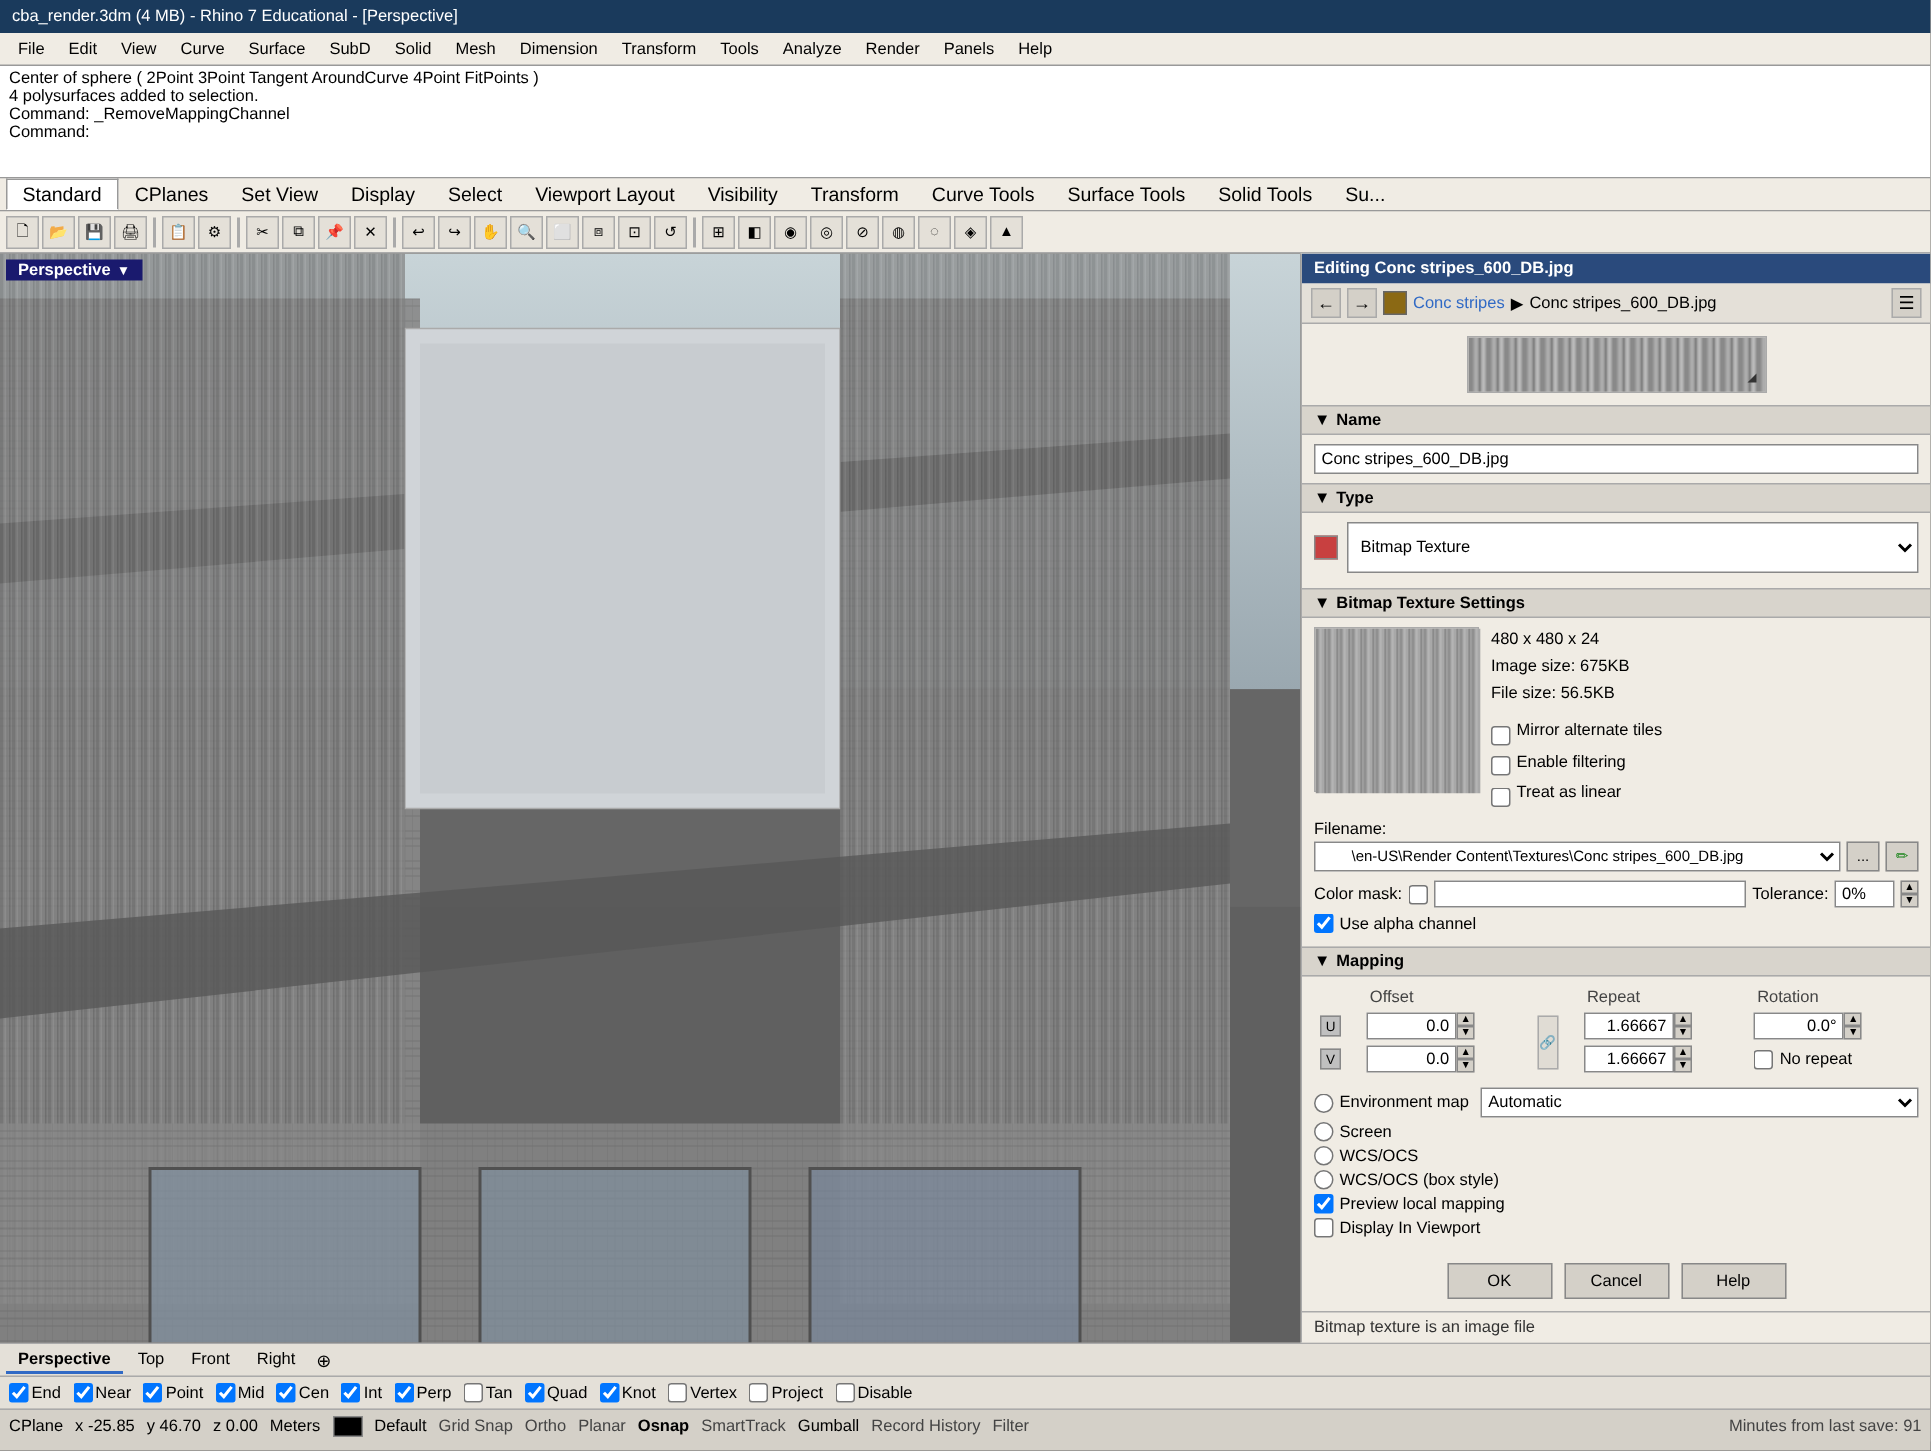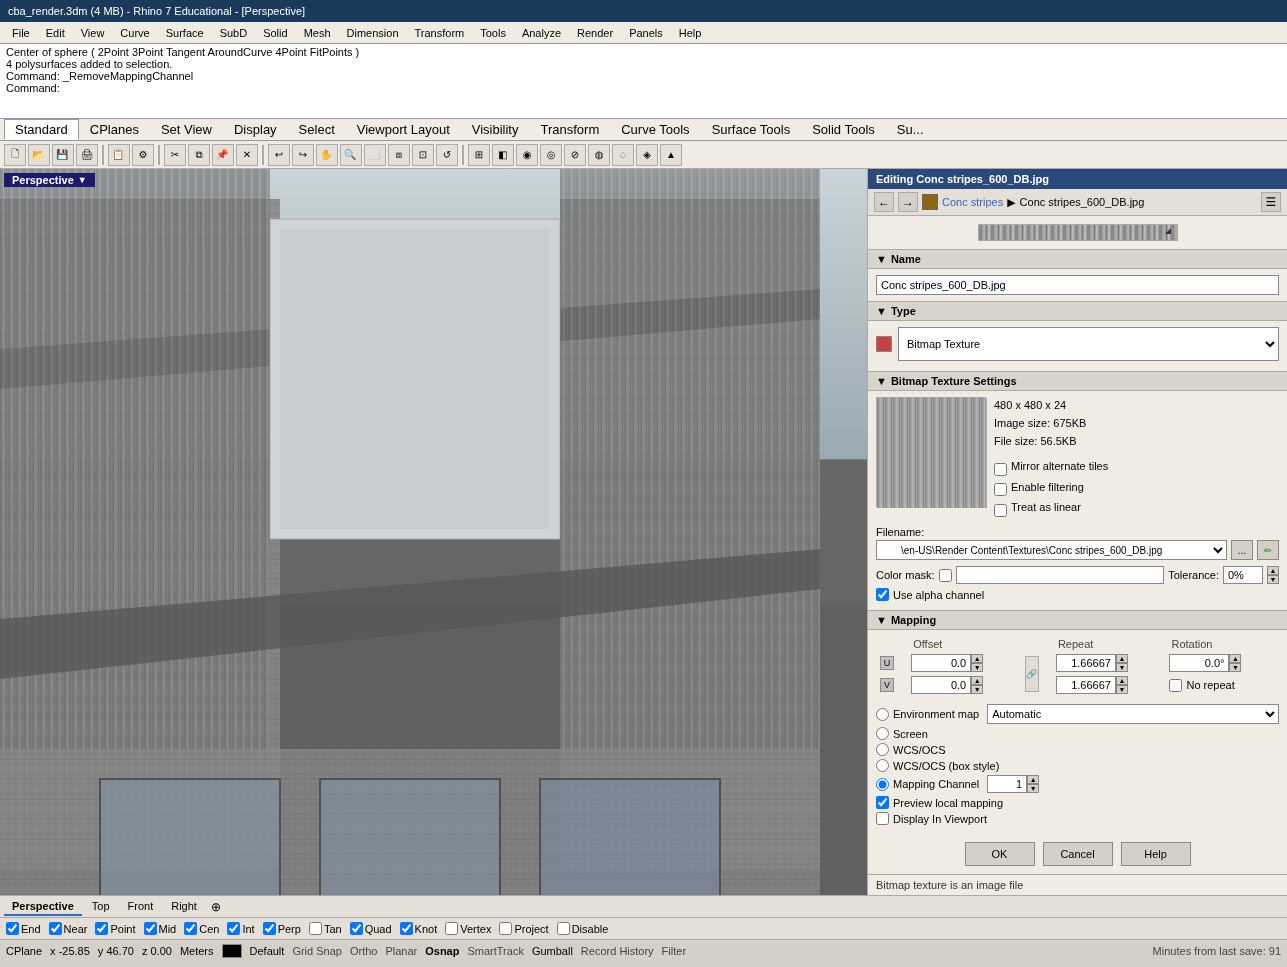--- a/index.html
+++ b/index.html
@@ -816,31 +816,20 @@
           <span>Screen</span>
         </div>
         <div class="radio-row">
           <input type="radio" name="mapping-type" style="">
           <span>WCS/OCS</span>
         </div>
         <div class="radio-row">
           <input type="radio" name="mapping-type" style="">
           <span>WCS/OCS (box style)</span>
         </div>
-        <div class="radio-row">
-          <input type="radio" name="mapping-type" checked="" style="">
-          <span>Mapping Channel</span>
-          <div style="display:flex;align-items:center;margin-left:4px;">
-            <input type="text" class="num-input" style="width: 40px;" value="1">
-            <div style="display:flex;flex-direction:column;">
-              <div class="spin-btn">▲</div>
-              <div class="spin-btn">▼</div>
-            </div>
-          </div>
-        </div>
       </div>
 
       <div style="margin-top:0;">
         <div class="checkbox-row">
           <input type="checkbox" checked="" style="">
           <span>Preview local mapping</span>
         </div>
         <div class="checkbox-row">
           <input type="checkbox" style="">
           <span>Display In Viewport</span>

